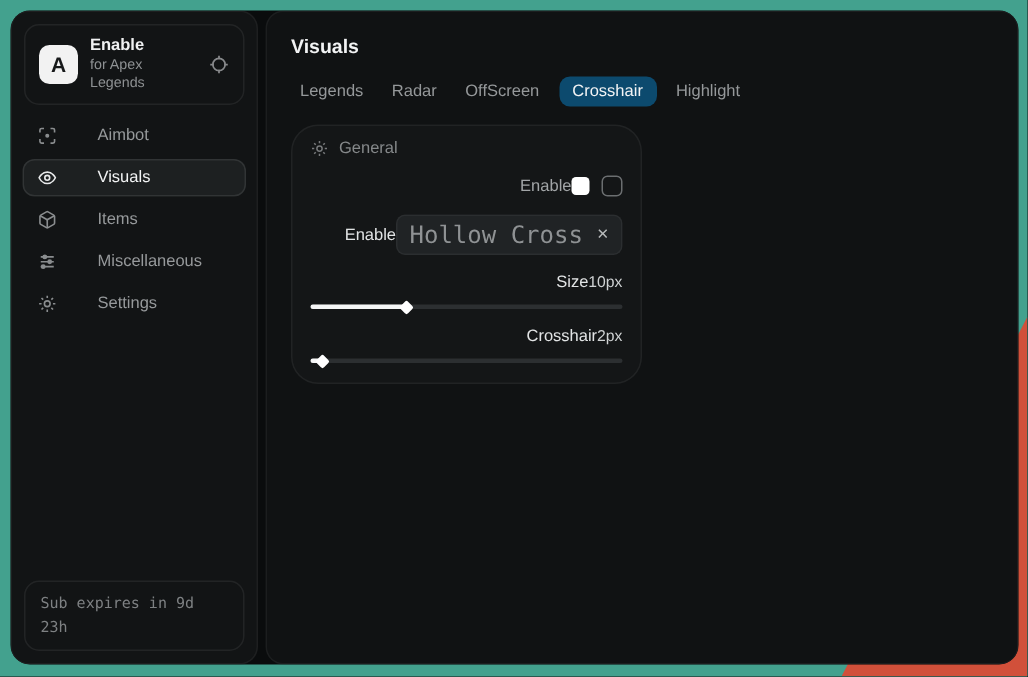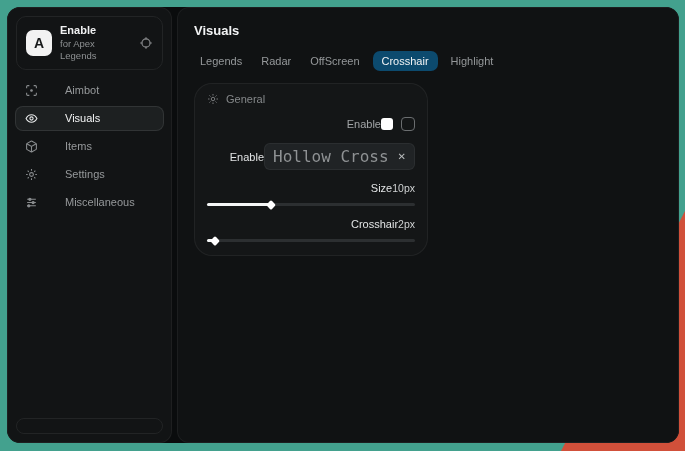--- a/index.html
+++ b/index.html
@@ -213,44 +213,45 @@
             <path d="M21 16V8a2 2 0 0 0-1-1.73l-7-4a2 2 0 0 0-2 0l-7 4A2 2 0 0 0 3 8v8a2 2 0 0 0 1 1.73l7 4a2 2 0 0 0 2 0l7-4A2 2 0 0 0 21 16z"></path>
               <polyline points="3.3 7 12 12 20.7 7"></polyline>
               <line x1="12" y1="22" x2="12" y2="12"></line>
           </svg>
         </span>
         <span>Items</span>
       </div>
       <div class="nav-item">
         <span class="ico">
           <svg width="13" height="13" viewBox="0 0 24 24" fill="none" stroke="currentColor" stroke-width="2">
-            <circle cx="12" cy="12" r="3.5"></circle>
-              <path d="M12 2v3M12 19v3M2 12h3M19 12h3M4.9 4.9l2.1 2.1M17 17l2.1 2.1M19.1 4.9L17 7M7 17l-2.1 2.1"></path>
-          </svg>
-        </span>
-        <span>Settings</span>
-      </div>
-      <div class="nav-item">
-        <span class="ico">
-          <svg width="13" height="13" viewBox="0 0 24 24" fill="none" stroke="currentColor" stroke-width="2">
             <line x1="4" y1="6" x2="20" y2="6"></line>
               <line x1="4" y1="12" x2="20" y2="12"></line>
               <line x1="4" y1="18" x2="20" y2="18"></line>
               <circle cx="9" cy="6" r="2" fill="currentColor"></circle>
               <circle cx="15" cy="12" r="2" fill="currentColor"></circle>
               <circle cx="7" cy="18" r="2" fill="currentColor"></circle>
           </svg>
         </span>
         <span>Miscellaneous</span>
       </div>
+      <div class="nav-item">
+        <span class="ico">
+          <svg width="13" height="13" viewBox="0 0 24 24" fill="none" stroke="currentColor" stroke-width="2">
+            <circle cx="12" cy="12" r="3.5"></circle>
+              <path d="M12 2v3M12 19v3M2 12h3M19 12h3M4.9 4.9l2.1 2.1M17 17l2.1 2.1M19.1 4.9L17 7M7 17l-2.1 2.1"></path>
+          </svg>
+        </span>
+        <span>Settings</span>
+      </div>
     </div>
 
     <div class="sidebar-spacer"></div>
 
     <div class="footer-box">
+      <div class="footer-line1">Sub expires in 9d 23h</div>
     </div>
   </div>
 
   <div class="card main">
 
     <div class="page-title">Visuals</div>
 
     <div class="tabs">
       <div class="tab">Legends</div>
       <div class="tab">Radar</div>

